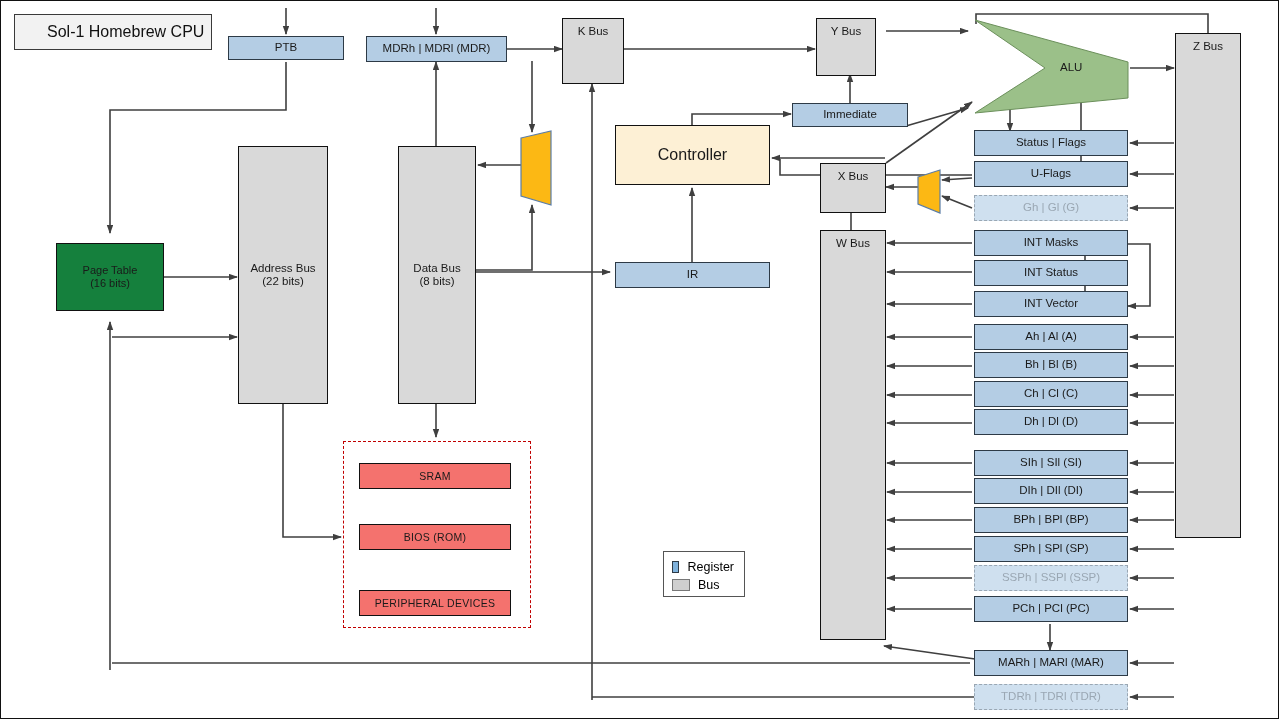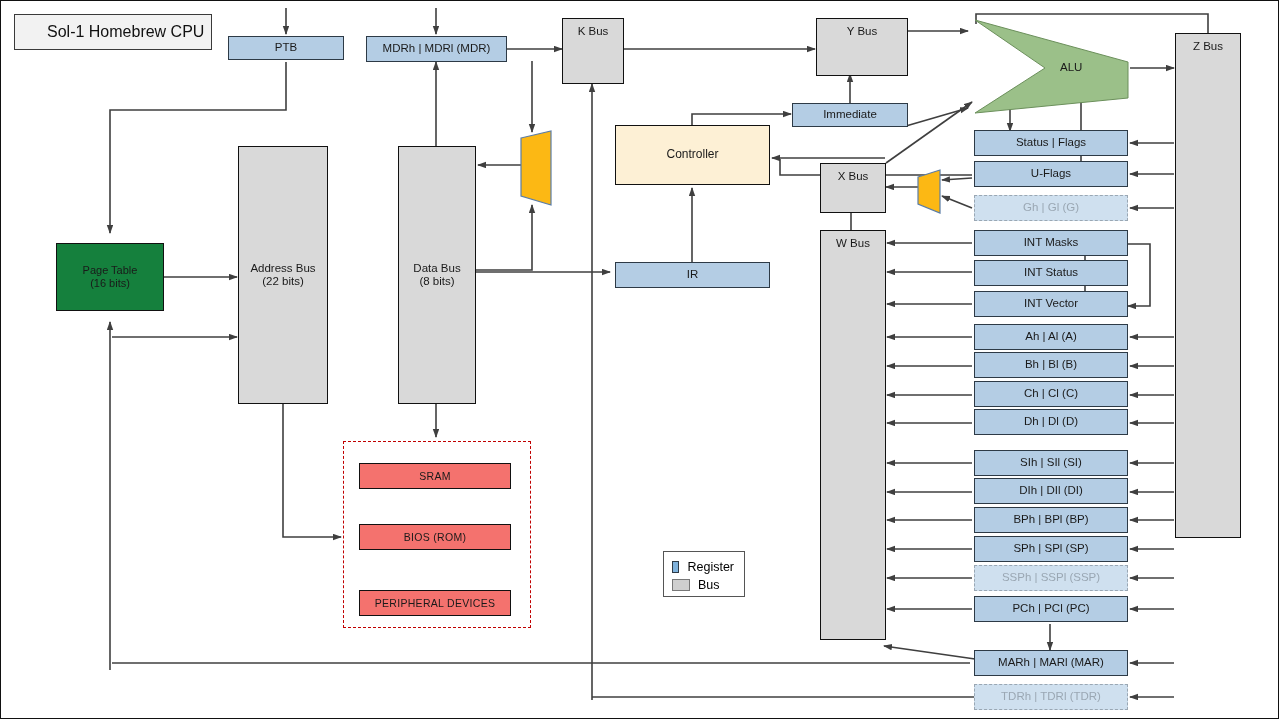--- a/index.html
+++ b/index.html
@@ -11,21 +11,21 @@
   .node{position:absolute;box-sizing:border-box;display:flex;
         align-items:center;justify-content:center;text-align:center;
         color:#1a1a1a;line-height:1.15;}
   .reg{background:#b4cde4;border:1px solid #2d3a46;font-size:11.5px;}
   .reg.ghost{background:#cfe0ef;border:1px dashed #9aa7b3;color:#9aa7b3;}
   .bus{background:#d9d9d9;border:1px solid #111;font-size:11.5px;
        align-items:flex-start;padding-top:6px;}
   .bus.mid{align-items:center;padding-top:0;}
   .mem{background:#f4726e;border:1px solid #111;font-size:10.5px;letter-spacing:.3px;}
   .memgroup{position:absolute;border:1.6px dashed #c00000;box-sizing:border-box;}
-  .ctrl{background:#fdf0d5;border:1px solid #111;font-size:12px;}
+  .ctrl{background:#fdf0d5;border:1px solid #111;font-size:16px;}
   .pagetable{background:#15803d;border:1px solid #111;font-size:11px;}
   .title{background:#f2f2f2;border:1px solid #3a3a3a;font-size:16px;
          justify-content:flex-start;padding-left:32px;color:#111;}
   .legend{position:absolute;background:#fff;border:1px solid #555;
           box-sizing:border-box;padding:6px 10px 19px 8px;font-size:12.5px;}
   .legrow{display:flex;align-items:center;gap:8px;height:18px;}
   .swatch{width:16px;height:10px;border:1px solid #2d3a46;display:inline-block;}
   .sw-reg{background:#7fb2dc;}
   .sw-bus{background:#cfcfcf;border-color:#777;}
   .frame{position:absolute;left:0;top:0;width:1279px;height:719px;
@@ -167,21 +167,21 @@
   <div class="frame"></div>
 
   <div class="node title" style="left:14px;top:14px;width:198px;height:36px;">Sol-1 Homebrew CPU</div>
 
   <div class="node reg" style="left:228px;top:36px;width:116px;height:24px;">PTB</div>
 
   <div class="node reg" style="left:366px;top:36px;width:141px;height:26px;">MDRh | MDRl (MDR)</div>
 
   <div class="node bus" style="left:562px;top:18px;width:62px;height:66px;">K Bus</div>
 
-  <div class="node bus" style="left:816px;top:18px;width:92px;height:58px;">Y Bus</div>
+  <div class="node bus" style="left:816px;top:18px;width:60px;height:58px;">Y Bus</div>
 
   <div class="node bus" style="left:1175px;top:33px;width:66px;height:505px;">Z Bus</div>
 
   <div class="shape-lbl" style="left:1060px;top:61px;">ALU</div>
 
   <div class="node bus mid" style="left:238px;top:146px;width:90px;height:258px;flex-direction:column;">
     <span>Address Bus</span>
     <span>(22 bits)</span>
   </div>
 

